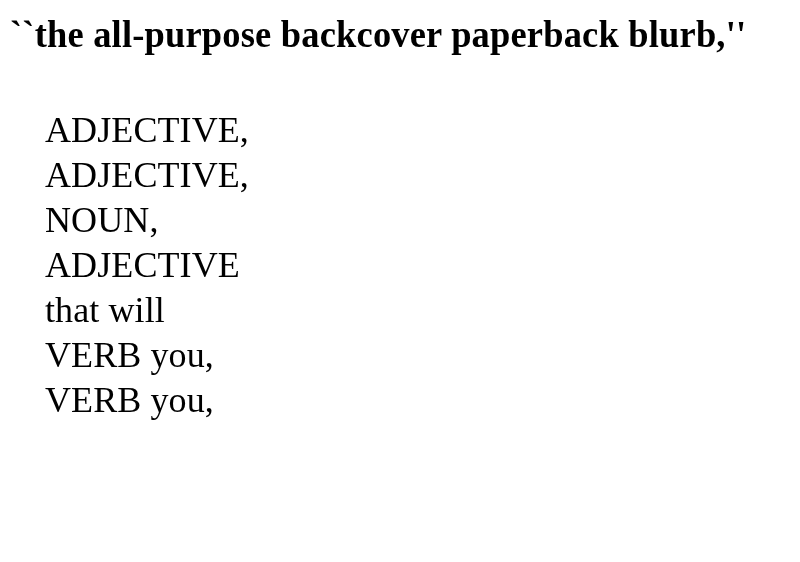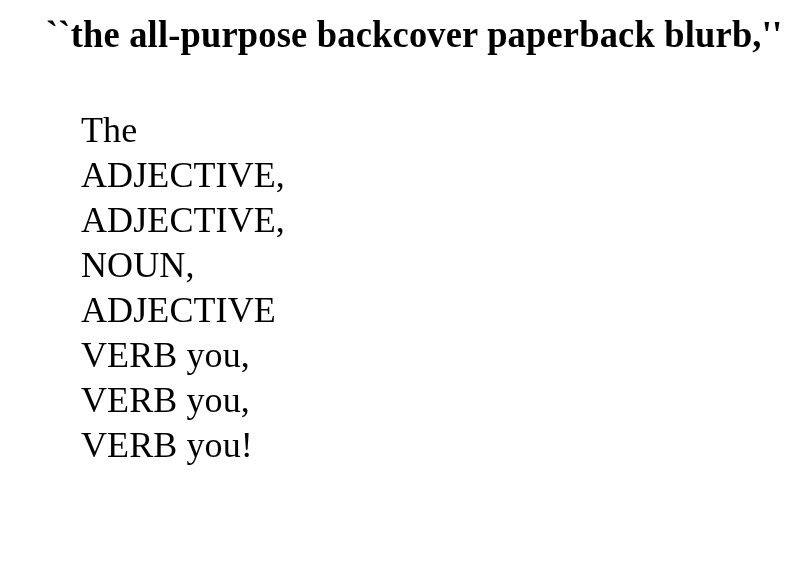--- a/index.html
+++ b/index.html
@@ -14,21 +14,20 @@
     font-family: "Liberation Serif", "DejaVu Serif", serif;
     color: #000000;
     overflow: hidden;
   }
 
   .page {
     position: relative;
     width: 664px;
     height: 562px;
     background: #ffffff;
-    margin-left: 36px;
   }
 
   
   .heading {
     position: absolute;
     left: 10px;
     top: 10px;
     width: 782px;
     font-size: 37px;
     font-weight: bold;
@@ -56,23 +55,22 @@
   }
 </style>
 </head>
 <body>
 
 <div class="page">
 
   <div class="heading">``the all-purpose backcover paperback blurb,''</div>
 
   <div class="blurb">
-    <div class="blurb-line">The</div>
     <div class="blurb-line">ADJECTIVE,</div>
     <div class="blurb-line">ADJECTIVE,</div>
     <div class="blurb-line">NOUN,</div>
     <div class="blurb-line">ADJECTIVE</div>
+    <div class="blurb-line">that will</div>
     <div class="blurb-line">VERB you,</div>
     <div class="blurb-line">VERB you,</div>
-    <div class="blurb-line">VERB you!</div>
   </div>
 
 </div>
 
 </body></html>

